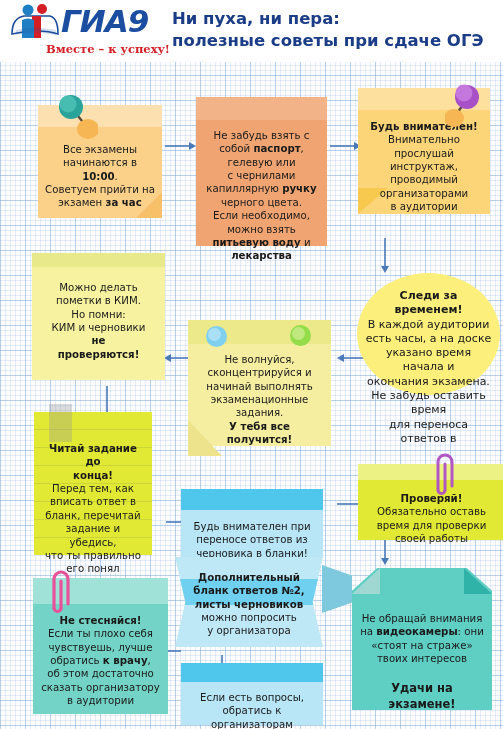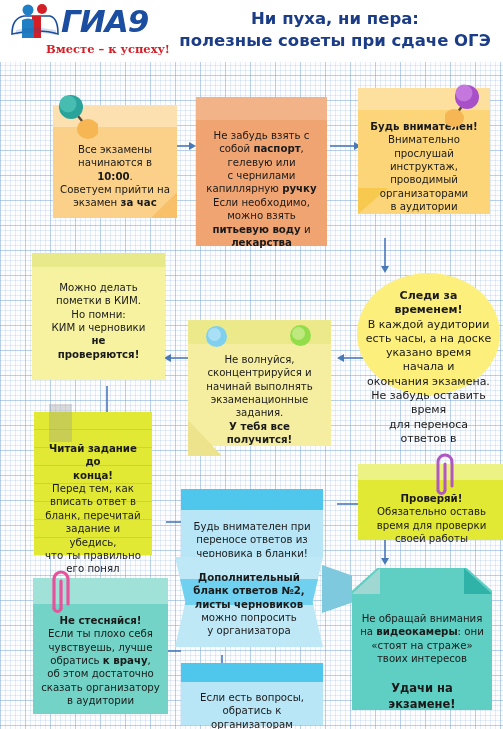--- a/index.html
+++ b/index.html
@@ -40,21 +40,21 @@
   }
   #logo .slogan{
     position:absolute;left:38px;top:40px;
     font-family:"DejaVu Serif", serif;
     font-weight:bold;font-size:11.5px;
     color:#d41f26;white-space:nowrap;
   }
   #logo .mark{position:absolute;left:2px;top:2px;width:52px;height:38px;}
   #title{
     position:absolute;left:172px;top:8px;width:326px;
-    text-align:center;
+    text-align:left;
     color:#1b3c86;
     font-weight:bold;
     font-size:16.5px;
     line-height:1.32;
   }
   
   .note{
     position:absolute;
     box-sizing:border-box;
     text-align:center;
@@ -197,21 +197,21 @@
         <path d="M8 2 L1 6 L8 10 Z" fill="#4a79b8"></path>
       </svg>
   </div>
 
   <div class="arr" style="left:330px;top:600px;">
     <svg width="22" height="12">
         <line x1="0" y1="9" x2="20" y2="2" stroke="#4a79b8" stroke-width="1.4"></line>
       </svg>
   </div>
 
-  <div class="note" style="left:38px;top:105px;width:124px;height:113px;background:#fbd18a;margin-left:15px;">
+  <div class="note" style="left:38px;top:105px;width:124px;height:113px;background:#fbd18a;">
     <div class="band" style="height:22px;background:rgba(255,255,255,0.33);"></div>
     <div class="dogear">
       <svg width="26" height="26">
           <path d="M26 0 L26 26 L0 26 Z" fill="#f8c069"></path>
         </svg>
     </div>
     <div class="note-inner" style="padding-top:32px;">
       <div>Все экзамены</div>
       <div><span>начинаются в </span><span class="b">10:00</span><span>.</span></div>
       <div>Советуем прийти на</div>
@@ -228,20 +228,21 @@
   </div>
 
   <div class="note" style="left:196px;top:97px;width:131px;height:149px;background:#f0a472;">
     <div class="band" style="height:23px;background:rgba(255,255,255,0.17);"></div>
     <div class="note-inner" style="padding-top:26px;">
       <div>Не забудь взять с</div>
       <div><span>собой </span><span class="b">паспорт</span><span>,</span></div>
       <div>гелевую или</div>
       <div>с чернилами</div>
       <div><span>капиллярную </span><span class="b">ручку</span></div>
+      <div>черного цвета.</div>
       <div>Если необходимо,</div>
       <div>можно взять</div>
       <div><span class="b">питьевую воду</span><span> и</span></div>
       <div class="b">лекарства</div>
     </div>
   </div>
 
   <div class="note" style="left:358px;top:88px;width:132px;height:126px;background:#fcd579;">
     <div class="band" style="height:22px;background:rgba(255,255,255,0.28);"></div>
     <div class="dogear" style="left:0;right:auto;">

